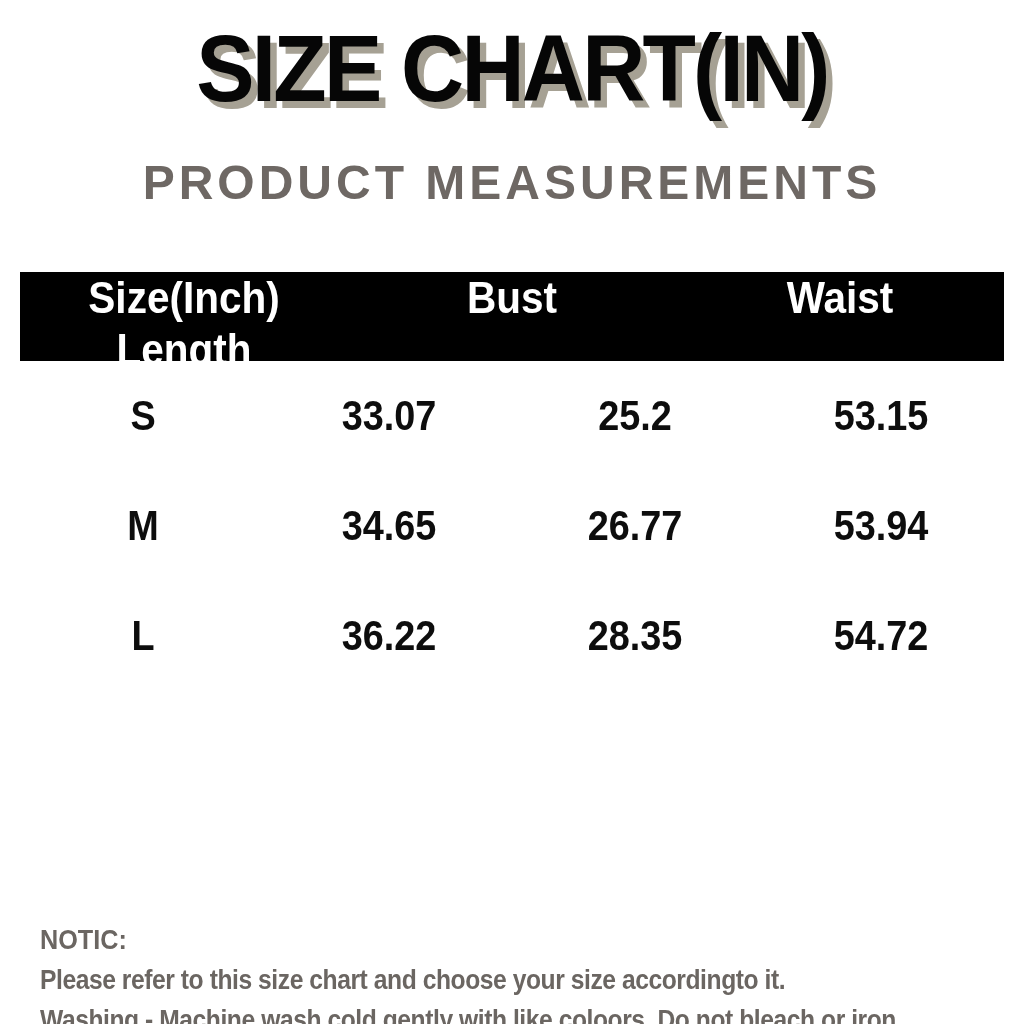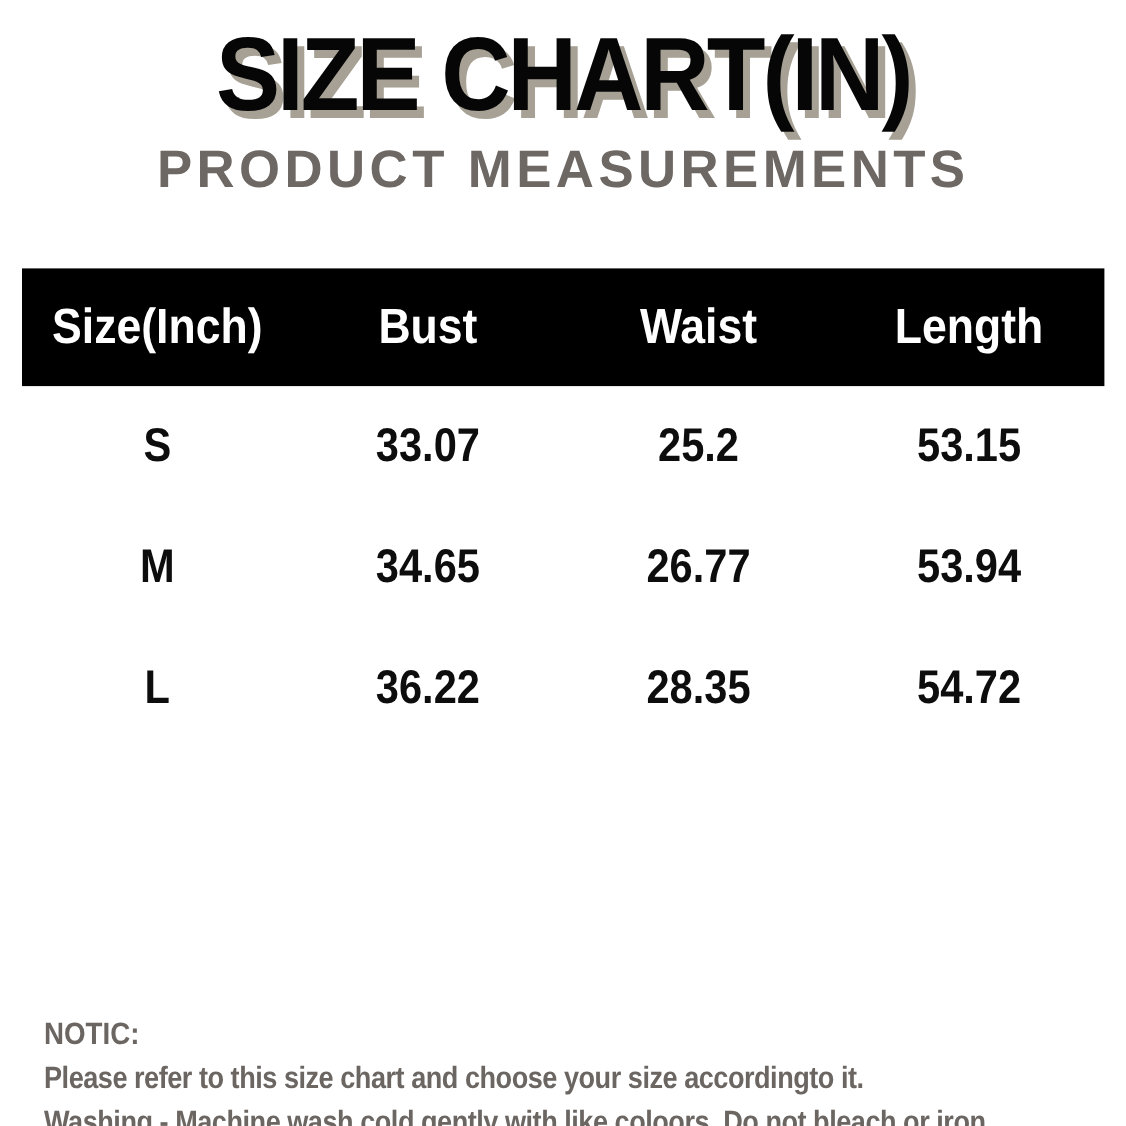--- a/index.html
+++ b/index.html
@@ -19,39 +19,39 @@
     font-weight: bold;
     line-height: 1.06;
     letter-spacing: -3px;
     color: #060606;
     text-shadow: 7px 7px 0 #a6a194;
     transform: scaleX(0.92);
     transform-origin: center top;
     white-space: nowrap;
   }
   .subtitle {
-    margin-top: 8px;
+    margin-top: 36px;
     text-align: center;
     font-size: 48px;
     font-weight: bold;
     letter-spacing: 4px;
     color: #6e6864;
     white-space: nowrap;
   }
 
   
   .size-table {
     width: 984px;
     margin: 62px auto 0 auto;
   }
   .thead {
     background: #000000;
-    height: 107px;
+    height: 89px;
     display: grid;
-    grid-template-columns: 1fr 1fr 1fr 1fr;
+    grid-template-columns: 1fr 1fr 1fr;
     align-items: center;
   }
   .thead .cell {
     color: #ffffff;
     font-size: 45px;
     font-weight: bold;
     text-align: center;
     transform: scaleX(0.9);
     transform-origin: center;
     white-space: nowrap;

